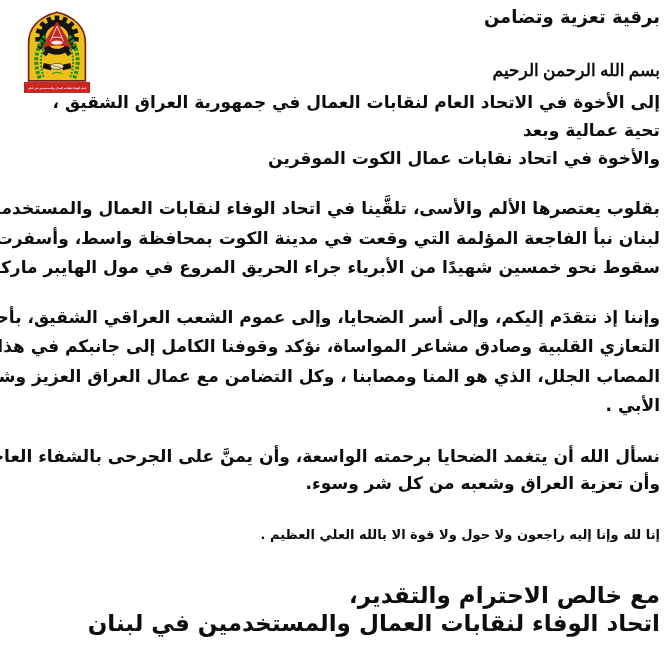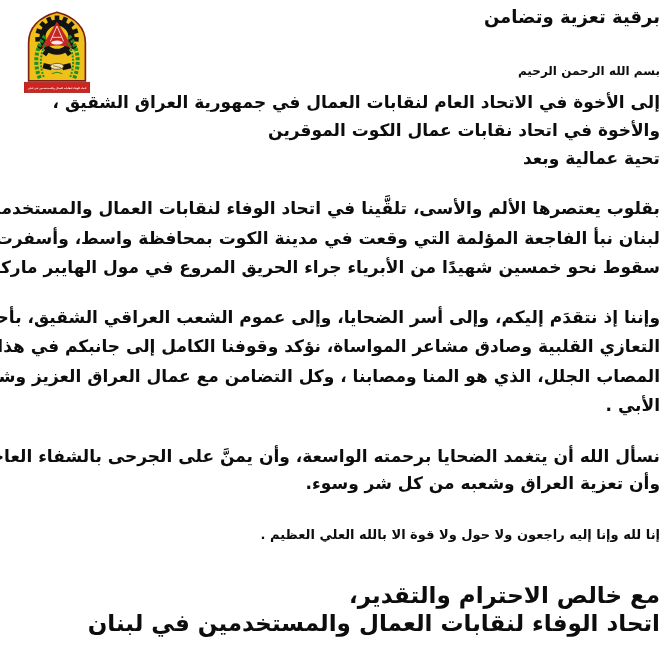--- a/index.html
+++ b/index.html
@@ -15,21 +15,21 @@
   }
   .textcol {
     position:absolute;
     top:0; left:0; right:0;
     padding:4px 4px 0 8px;
     text-align:right;
     margin-left:20px;
   }
   .line { white-space:nowrap; }
   #title   { font-size:18px; line-height:26px; margin-top:0; }
-  #basmala { font-size:12px; line-height:26px; margin-top:28px; }
+  #basmala { font-size:17px; line-height:26px; margin-top:28px;font-family:Liberation Serif, serif; }
   .address { margin-top:4px; }
   .address .line { font-size:17px; line-height:28px; }
   .para1 { margin-top:22px; }
   .para1 .line { font-size:17px; line-height:29.5px; }
   .para2 { margin-top:20px; }
   .para2 .line { font-size:17px; line-height:29.5px; }
   .para3 { margin-top:22px; }
   .para3 .line { font-size:17px; line-height:27px; }
   #istirja { font-size:13px; line-height:28px; margin-top:24px; }
   .closing { margin-top:32px; }
@@ -94,22 +94,22 @@
   </svg>
 
   <div class="textcol">
 
     <div id="title" class="line">برقية تعزية وتضامن</div>
 
     <div id="basmala" class="line">بسم الله الرحمن الرحيم</div>
 
     <div class="address">
       <div class="line">إلى الأخوة في الاتحاد العام لنقابات العمال في جمهورية العراق الشقيق ،</div>
+      <div class="line">تحية عمالية وبعد</div>
       <div class="line">والأخوة في اتحاد نقابات عمال الكوت الموقرين</div>
-      <div class="line">تحية عمالية وبعد</div>
     </div>
 
     <div class="para1">
       <div class="line">بقلوب يعتصرها الألم والأسى، تلقَّينا في اتحاد الوفاء لنقابات العمال والمستخدمين في</div>
       <div class="line">لبنان نبأ الفاجعة المؤلمة التي وقعت في مدينة الكوت بمحافظة واسط، وأسفرت عن</div>
       <div class="line">سقوط نحو خمسين شهيدًا من الأبرياء جراء الحريق المروع في مول الهايبر ماركت.</div>
     </div>
 
     <div class="para2">
       <div class="line">وإننا إذ نتقدَم إليكم، وإلى أسر الضحايا، وإلى عموم الشعب العراقي الشقيق، بأحر</div>

